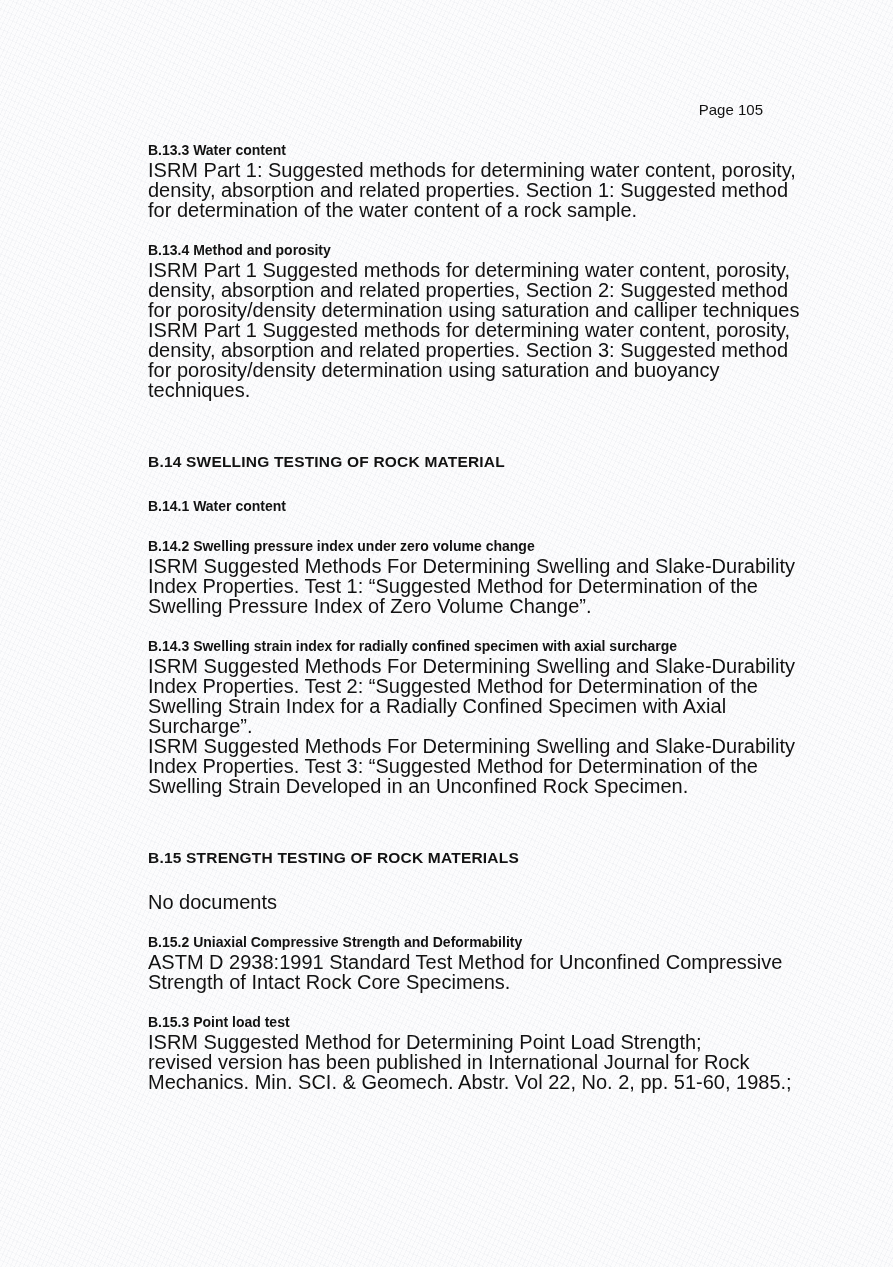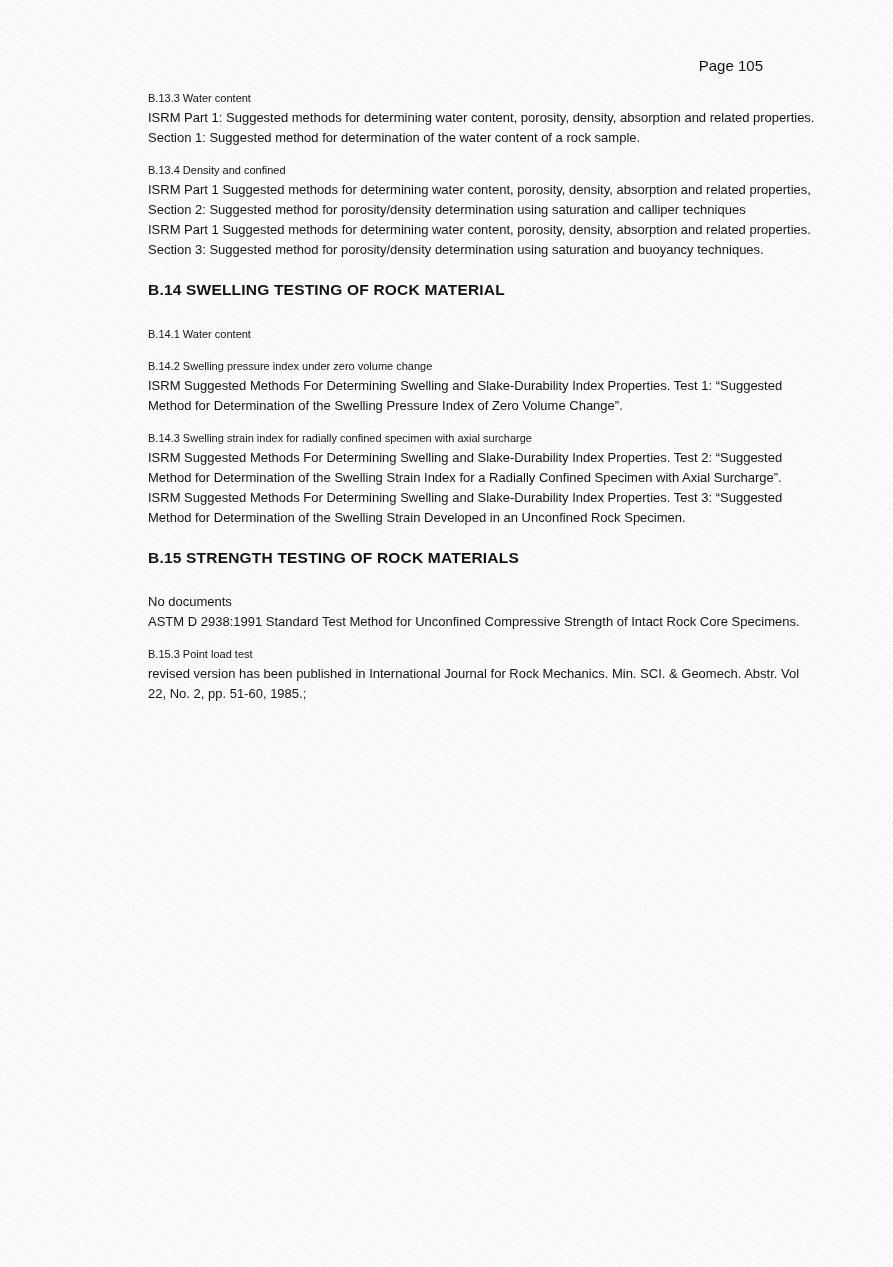--- a/index.html
+++ b/index.html
@@ -15,86 +15,88 @@
     background-color: #fcfcfd;
     
     background-image:
       repeating-linear-gradient(115deg, rgba(150,160,180,0.07) 0px, rgba(150,160,180,0.07) 1px, transparent 1px, transparent 4px),
       repeating-linear-gradient(25deg, rgba(150,160,180,0.05) 0px, rgba(150,160,180,0.05) 1px, transparent 1px, transparent 6px);
   }
   .page {
     box-sizing: border-box;
     width: 893px;
     height: 1267px;
-    padding: 56px 78px 40px 148px;
+    padding: 100px 78px 40px 148px;
   }
   .doc-header {
     text-align: right;
     padding-right: 52px;
     font-size: 15px;
     line-height: 20px;
     margin-bottom: 2px;
   }
   .doc-header div {
     white-space: nowrap;
   }
   .h1 {
     font-size: 15.5px;
     line-height: 20px;
     font-weight: bold;
     letter-spacing: 0.2px;
-    margin-top: 20px;
+    margin-top: 52px;
     margin-bottom: 24px;
   }
   .h2 {
-    font-size: 11px;
+    font-size: 14px;
     line-height: 20px;
-    font-weight: normal;
-    margin-top: 12px;
+    font-weight: bold;
+    margin-top: 20px;
     margin-bottom: 0;
   }
   .p {
-    font-size: 13px;
+    font-size: 20px;
     line-height: 20px;
     margin: 0;
     white-space: pre-line;
   }
 </style>
 </head>
 <body>
 
 <div class="page">
 
   <div class="doc-header">
     <div>Page 105</div>
   </div>
 
   <div>
     <div class="h2">B.13.3 Water content</div>
     <p class="p">ISRM Part 1: Suggested methods for determining water content, porosity, density, absorption and related properties. Section 1: Suggested method for determination of the water content of a rock sample.</p>
 
-    <div class="h2">B.13.4 Density and confined</div>
+    <div class="h2">B.13.4 Method and porosity</div>
     <p class="p">ISRM Part 1 Suggested methods for determining water content, porosity, density, absorption and related properties, Section 2: Suggested method for porosity/density determination using saturation and calliper techniques</p>
     <p class="p">ISRM Part 1 Suggested methods for determining water content, porosity, density, absorption and related properties. Section 3: Suggested method for porosity/density determination using saturation and buoyancy techniques.</p>
 
     <div class="h1">B.14 SWELLING TESTING OF ROCK MATERIAL</div>
 
     <div class="h2">B.14.1 Water content</div>
 
     <div class="h2">B.14.2 Swelling pressure index under zero volume change</div>
     <p class="p">ISRM Suggested Methods For Determining Swelling and Slake-Durability Index Properties. Test 1: “Suggested Method for Determination of the Swelling Pressure Index of Zero Volume Change”.</p>
 
     <div class="h2">B.14.3 Swelling strain index for radially confined specimen with axial surcharge</div>
     <p class="p">ISRM Suggested Methods For Determining Swelling and Slake-Durability Index Properties. Test 2: “Suggested Method for Determination of the Swelling Strain Index for a Radially Confined Specimen with Axial Surcharge”.</p>
 
     <p class="p">ISRM Suggested Methods For Determining Swelling and Slake-Durability Index Properties. Test 3: “Suggested Method for Determination of the Swelling Strain Developed in an Unconfined Rock Specimen.</p>
 
     <div class="h1">B.15 STRENGTH TESTING OF ROCK MATERIALS</div>
 
     <p class="p">No documents</p>
 
+    <div class="h2">B.15.2 Uniaxial Compressive Strength and Deformability</div>
     <p class="p">ASTM D 2938:1991 Standard Test Method for Unconfined Compressive Strength of Intact Rock Core Specimens.</p>
 
     <div class="h2">B.15.3 Point load test</div>
+    <p class="p">ISRM Suggested Method for Determining Point Load Strength;</p>
     <p class="p">revised version has been published in International Journal for Rock Mechanics. Min. SCI. &amp; Geomech. Abstr. Vol 22, No. 2, pp. 51-60, 1985.;</p>
   </div>
 
 </div>
 
 </body></html>

